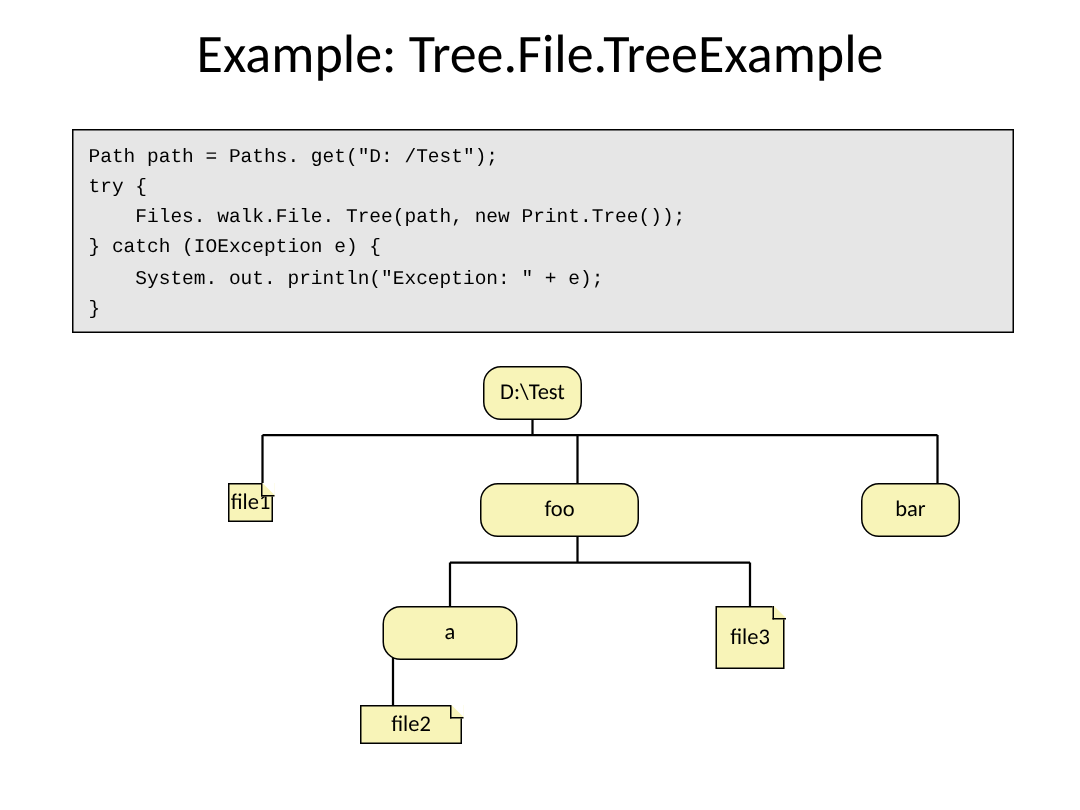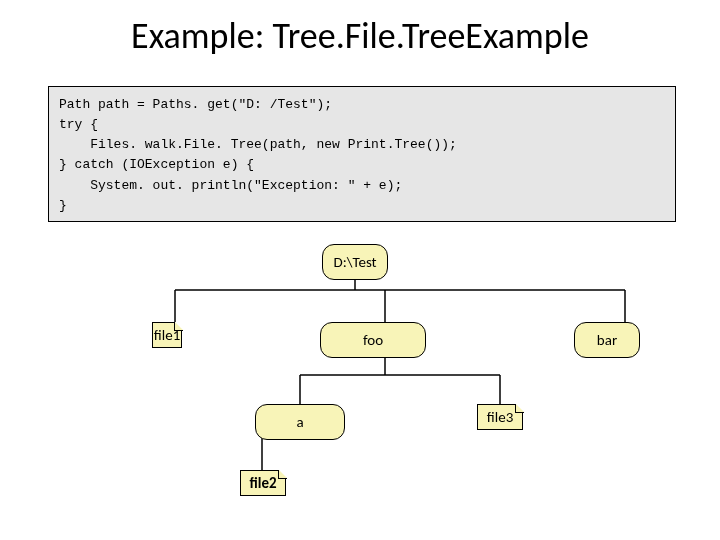--- a/index.html
+++ b/index.html
@@ -114,15 +114,15 @@
   <line x1="262" y1="432" x2="262" y2="470" stroke="#000" stroke-width="1.5"></line>
 </svg>
 
 <div class="node" style="left:322px; top:244px; width:66px; height:24px;">D:\Test</div>
 
 <div class="file" style="left:152px; top:322px; width:30px; height:26px;">file1</div>
 <div class="node" style="left:320px; top:322px; width:106px; height:26px;">foo</div>
 <div class="node" style="left:574px; top:322px; width:66px; height:26px;">bar</div>
 
 <div class="node" style="left:255px; top:404px; width:90px; height:28px;">a</div>
-<div class="file" style="left:477px; top:404px; width:46px; height:26px;">file3</div>
+<div class="file" style="left:477px; top:404px; width:46px; height:42px;">file3</div>
 
-<div class="file" style="left:240px; top:470px; width:46px; height:26px;font-weight:bold;">file2</div>
+<div class="file" style="left:240px; top:470px; width:68px; height:26px;">file2</div>
 
 </body></html>

